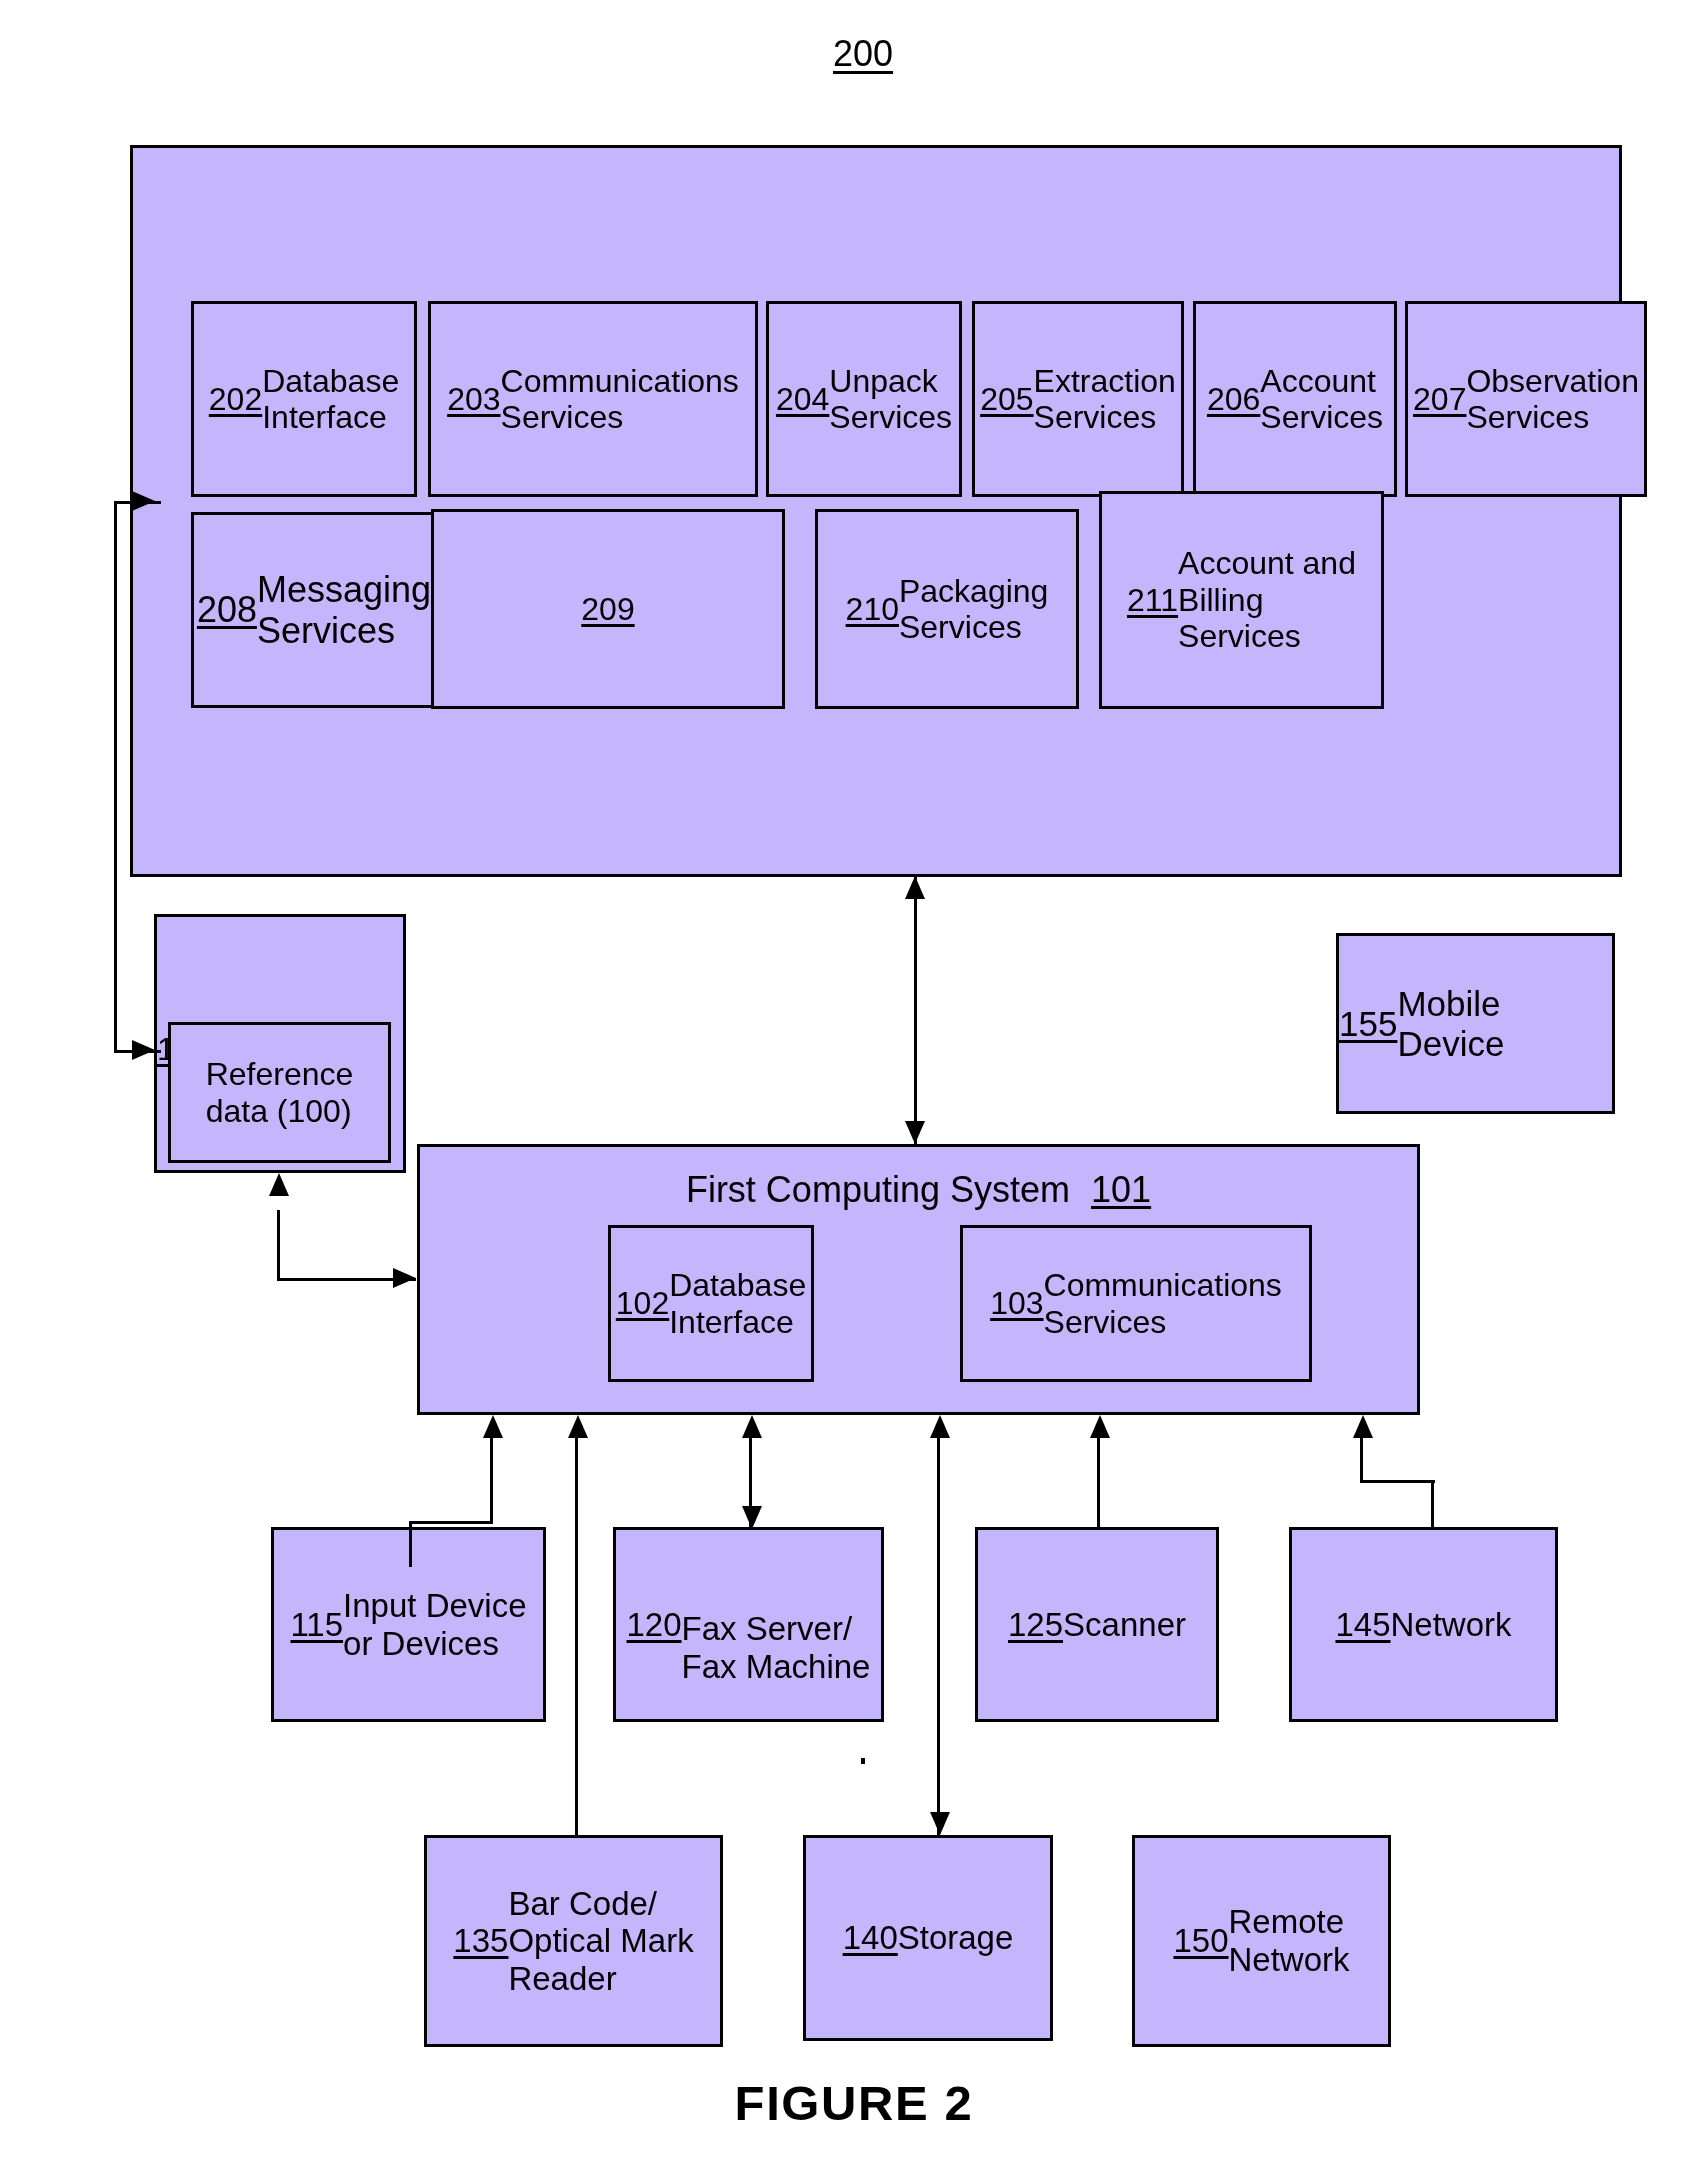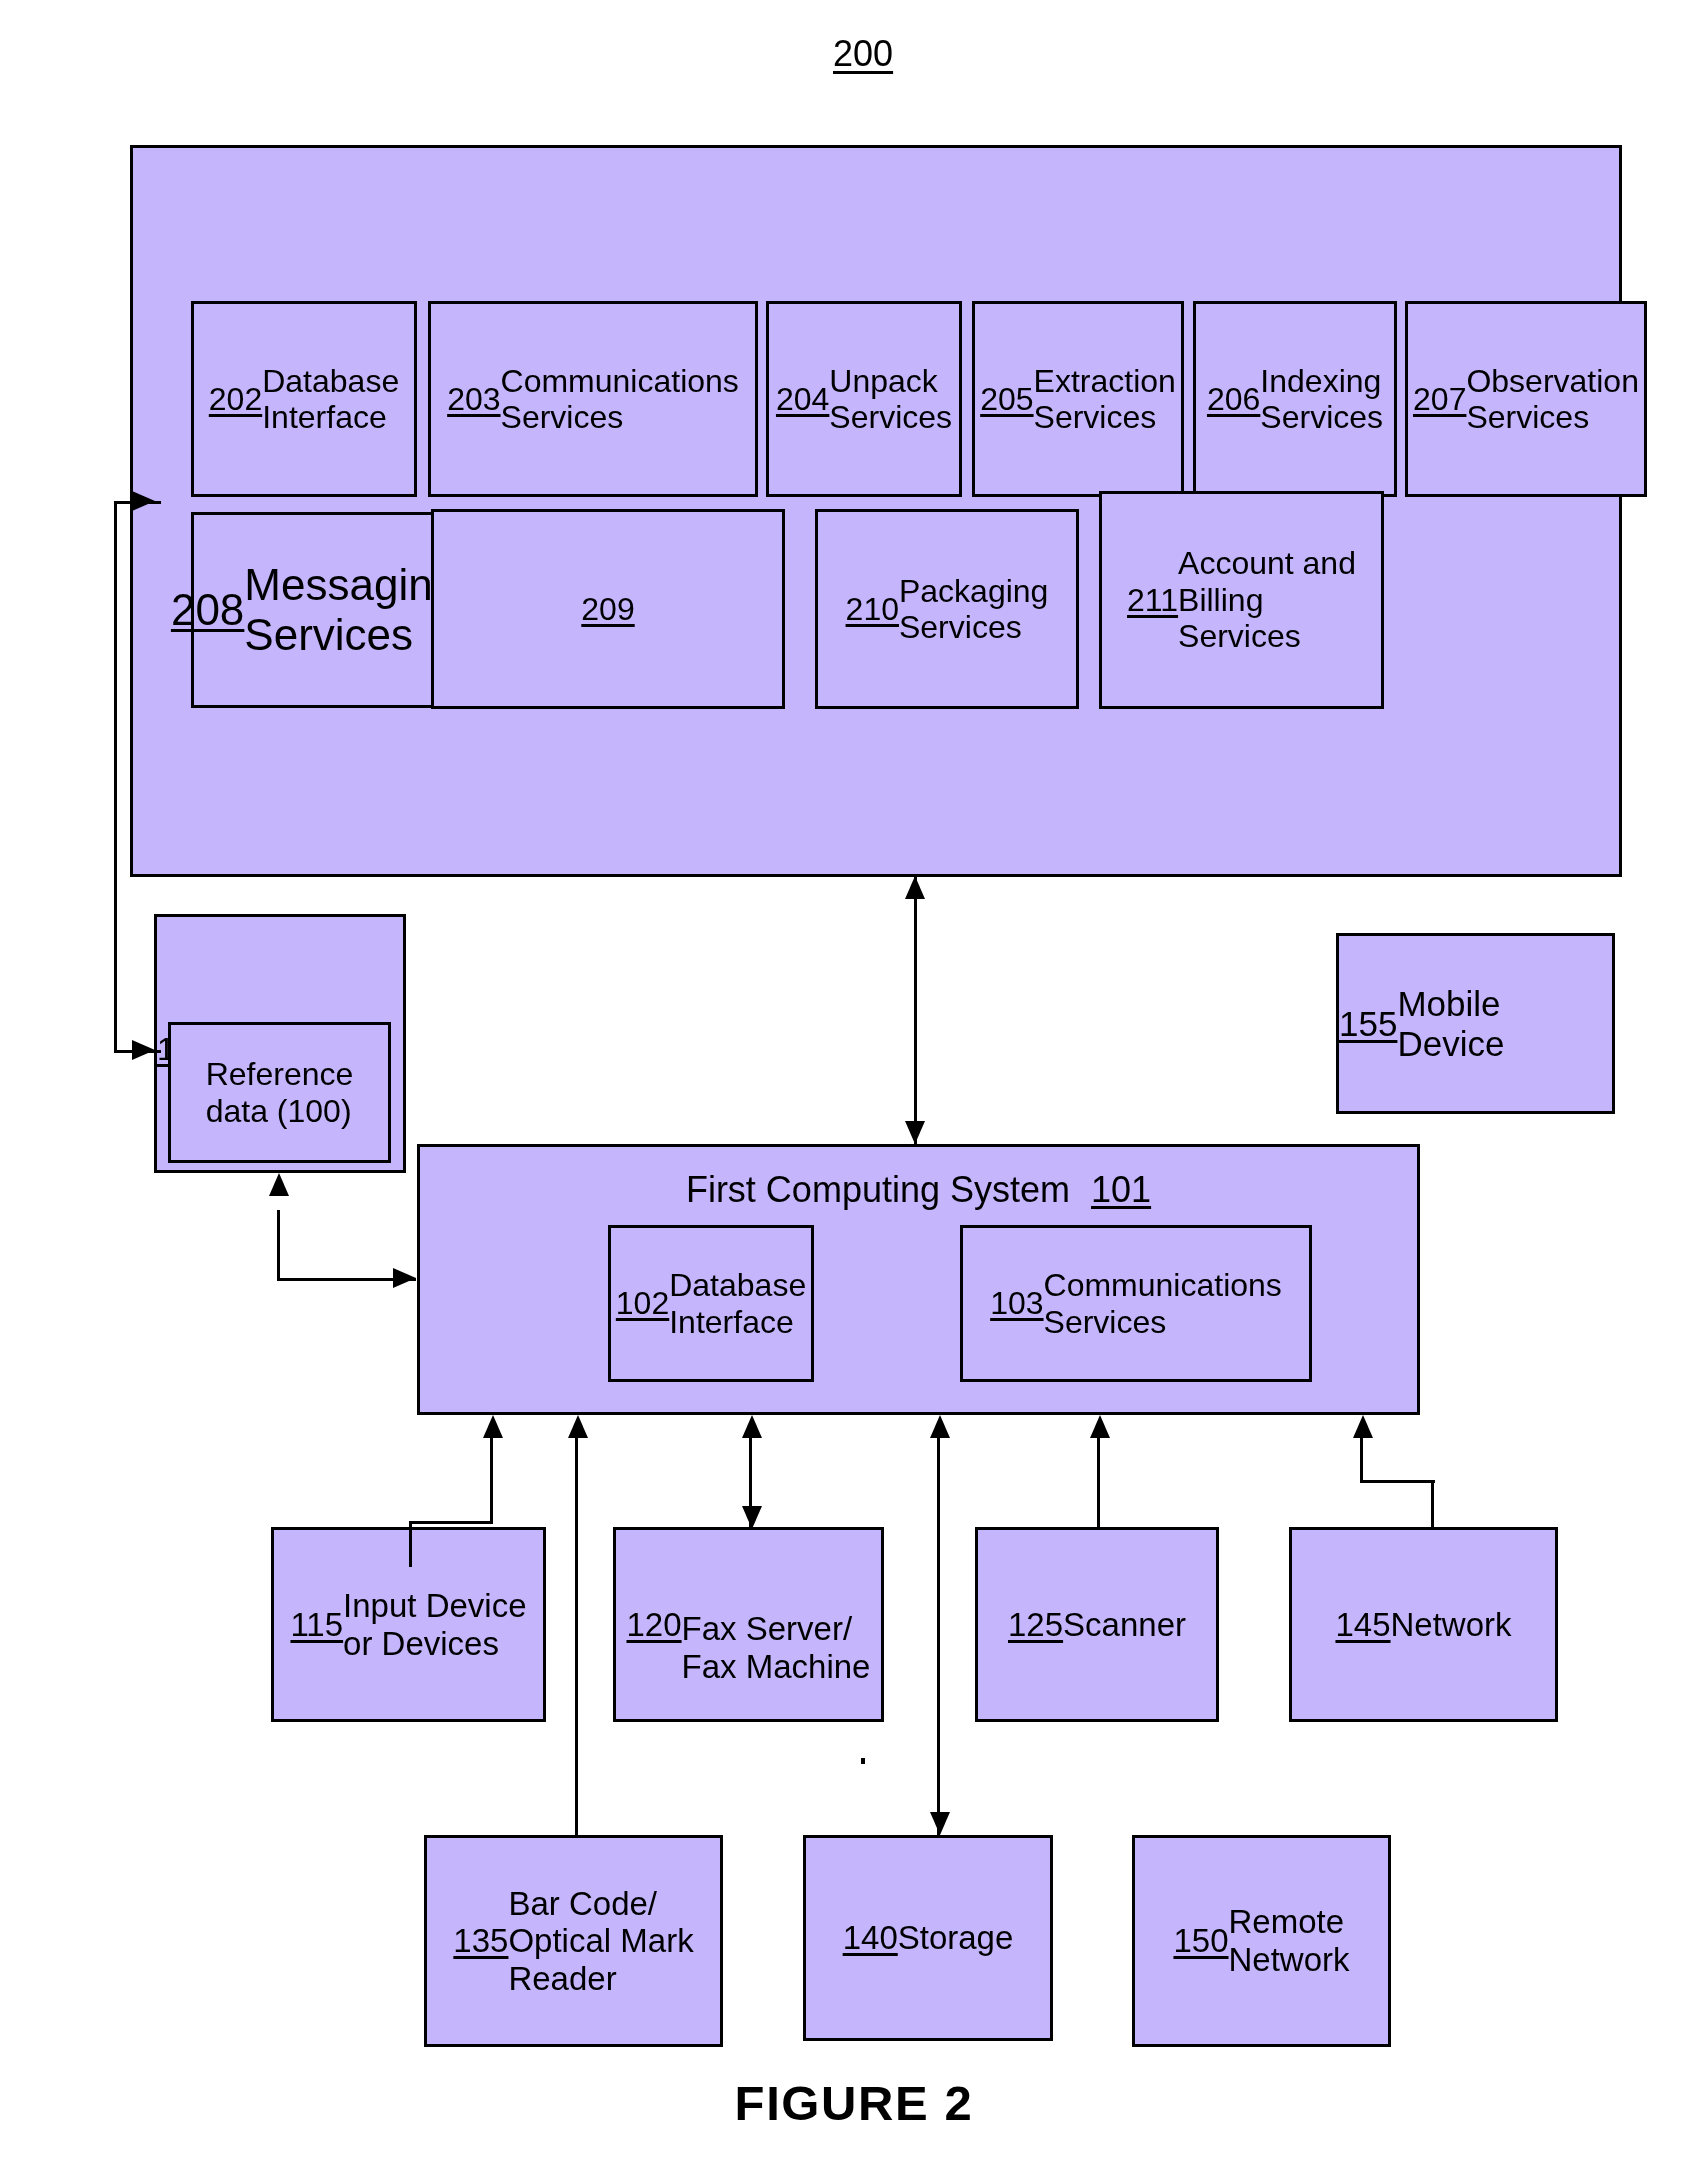--- a/index.html
+++ b/index.html
@@ -141,31 +141,31 @@
   </div>
 
   <div class="box" style="left:972px; top:301px; width:212px; height:196px; font-size:32px;">
     <span class="num">205</span>
     <span class="lbl" style="white-space:pre-line;">Extraction
 Services</span>
   </div>
 
   <div class="box" style="left:1193px; top:301px; width:204px; height:196px; font-size:32px;">
     <span class="num">206</span>
-    <span class="lbl" style="white-space:pre-line;">Indexing
+    <span class="lbl" style="white-space:pre-line;">Account
 Services</span>
   </div>
 
   <div class="box" style="left:1405px; top:301px; width:242px; height:196px; font-size:32px;">
     <span class="num">207</span>
     <span class="lbl" style="white-space:pre-line;">Observation
 Services</span>
   </div>
 
-  <div class="box" style="left:191px; top:512px; width:246px; height:196px; font-size:44px;">
+  <div class="box" style="left:191px; top:512px; width:246px; height:196px; font-size:36px;">
     <span class="num">208</span>
     <span class="lbl" style="white-space:pre-line;">Messaging
 Services</span>
   </div>
 
   <div class="box" style="left:431px; top:509px; width:354px; height:200px; font-size:32px;">
     <span class="num">209</span>
   </div>
 
   <div class="box" style="left:815px; top:509px; width:264px; height:200px; font-size:32px;">

